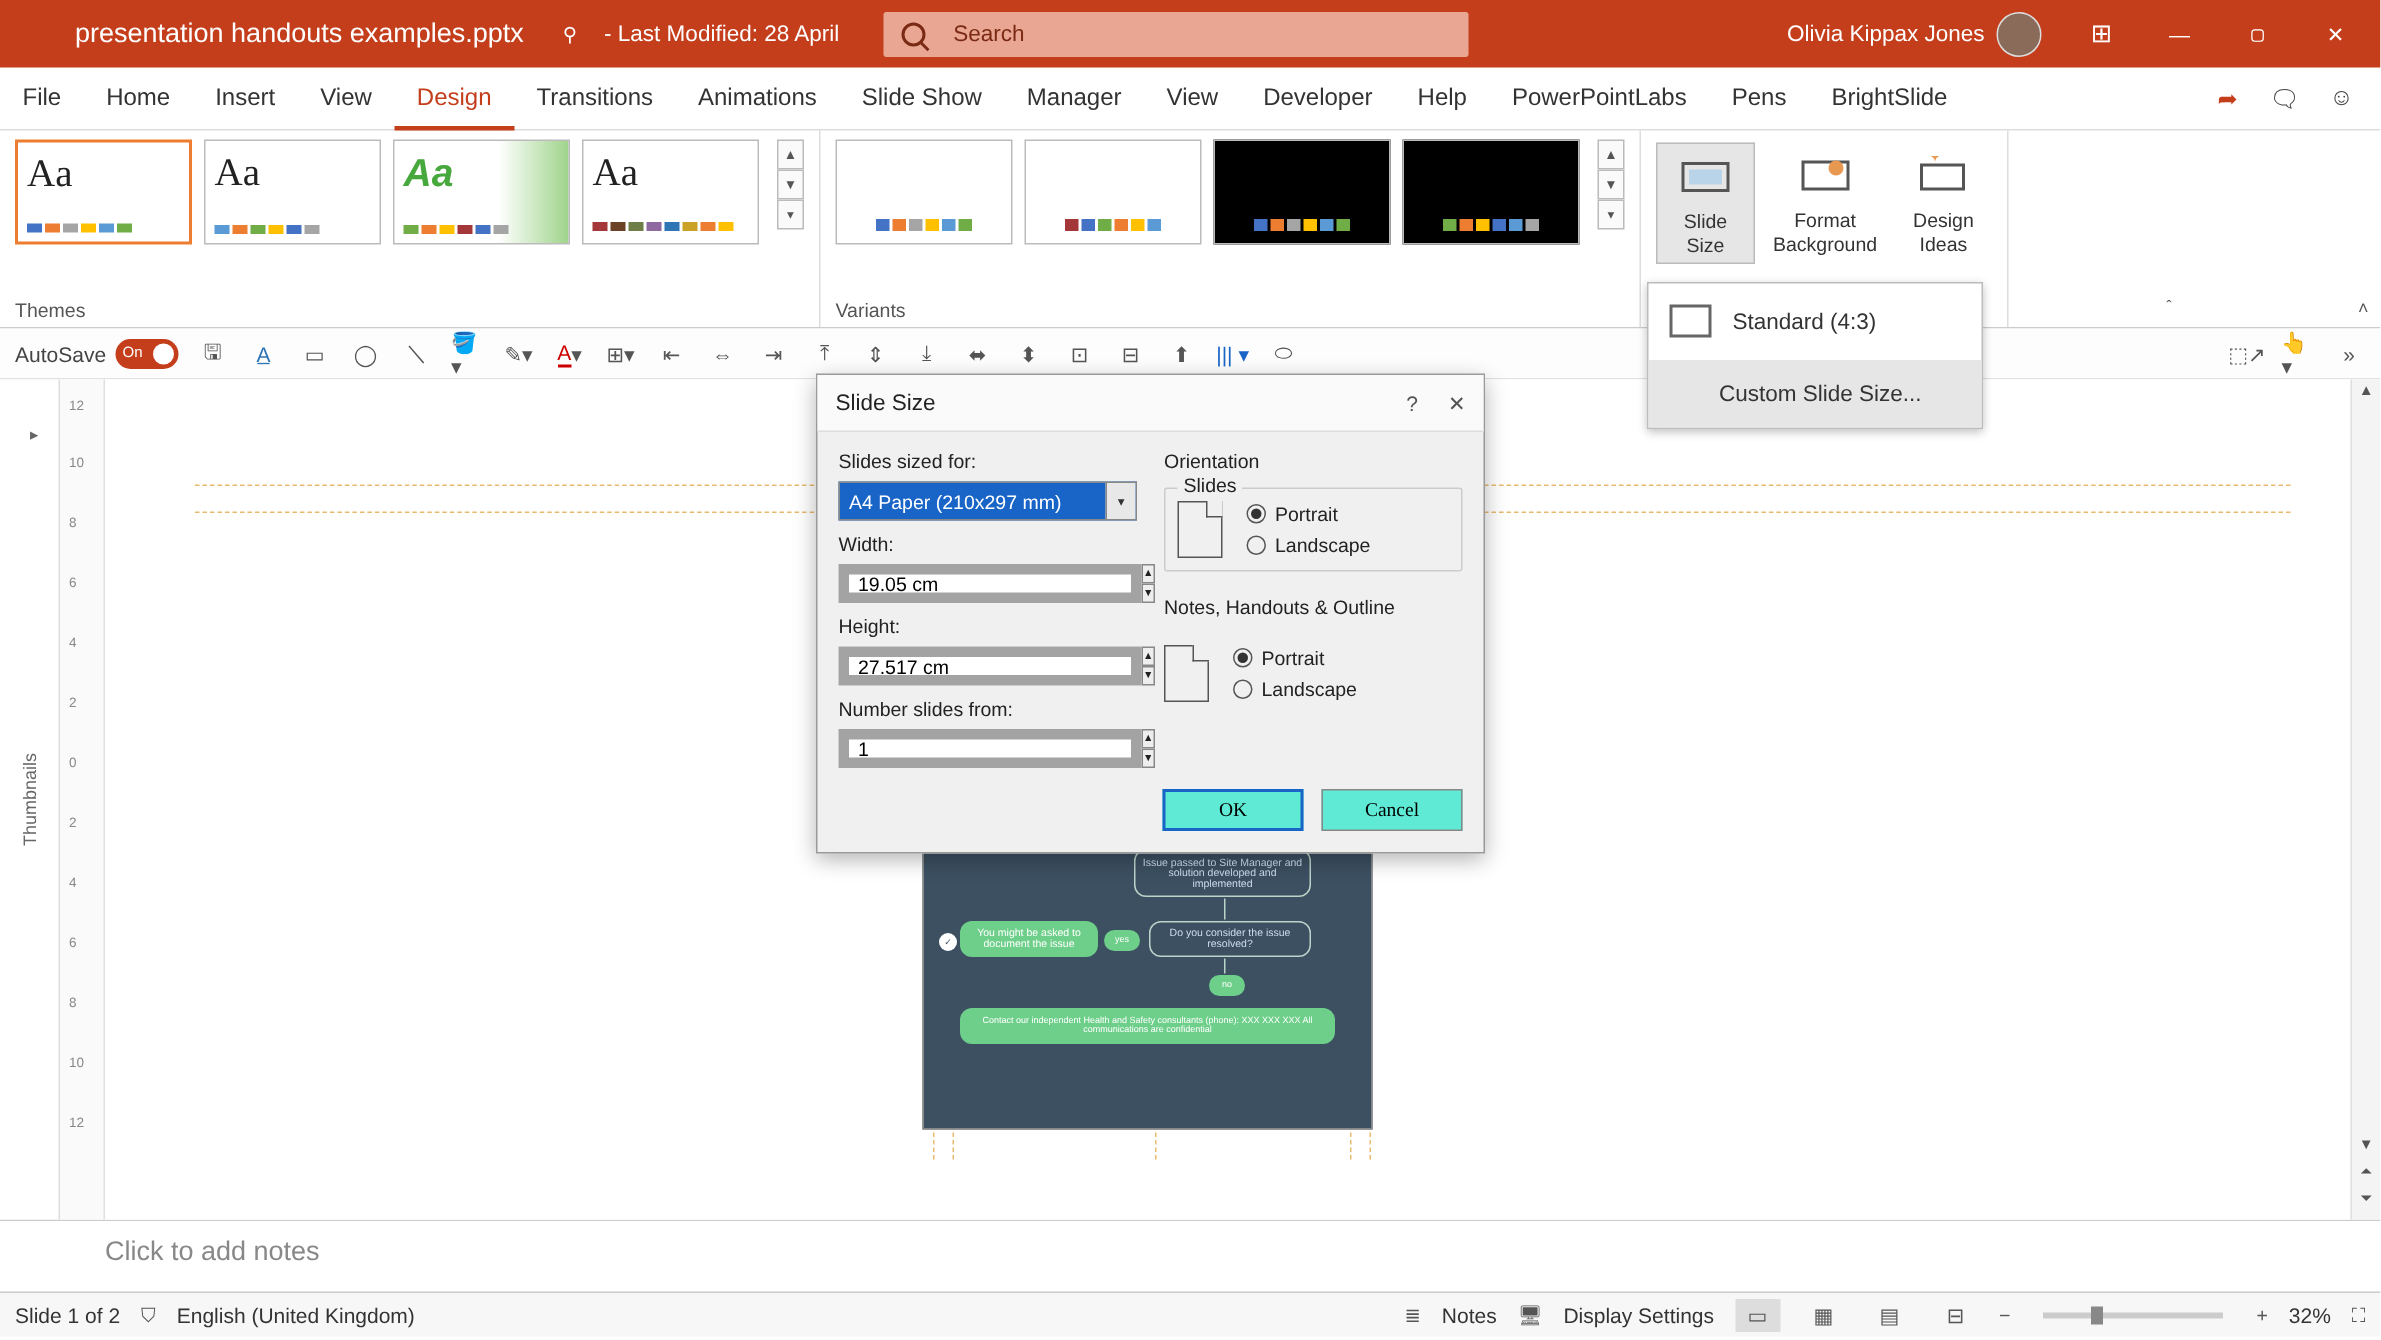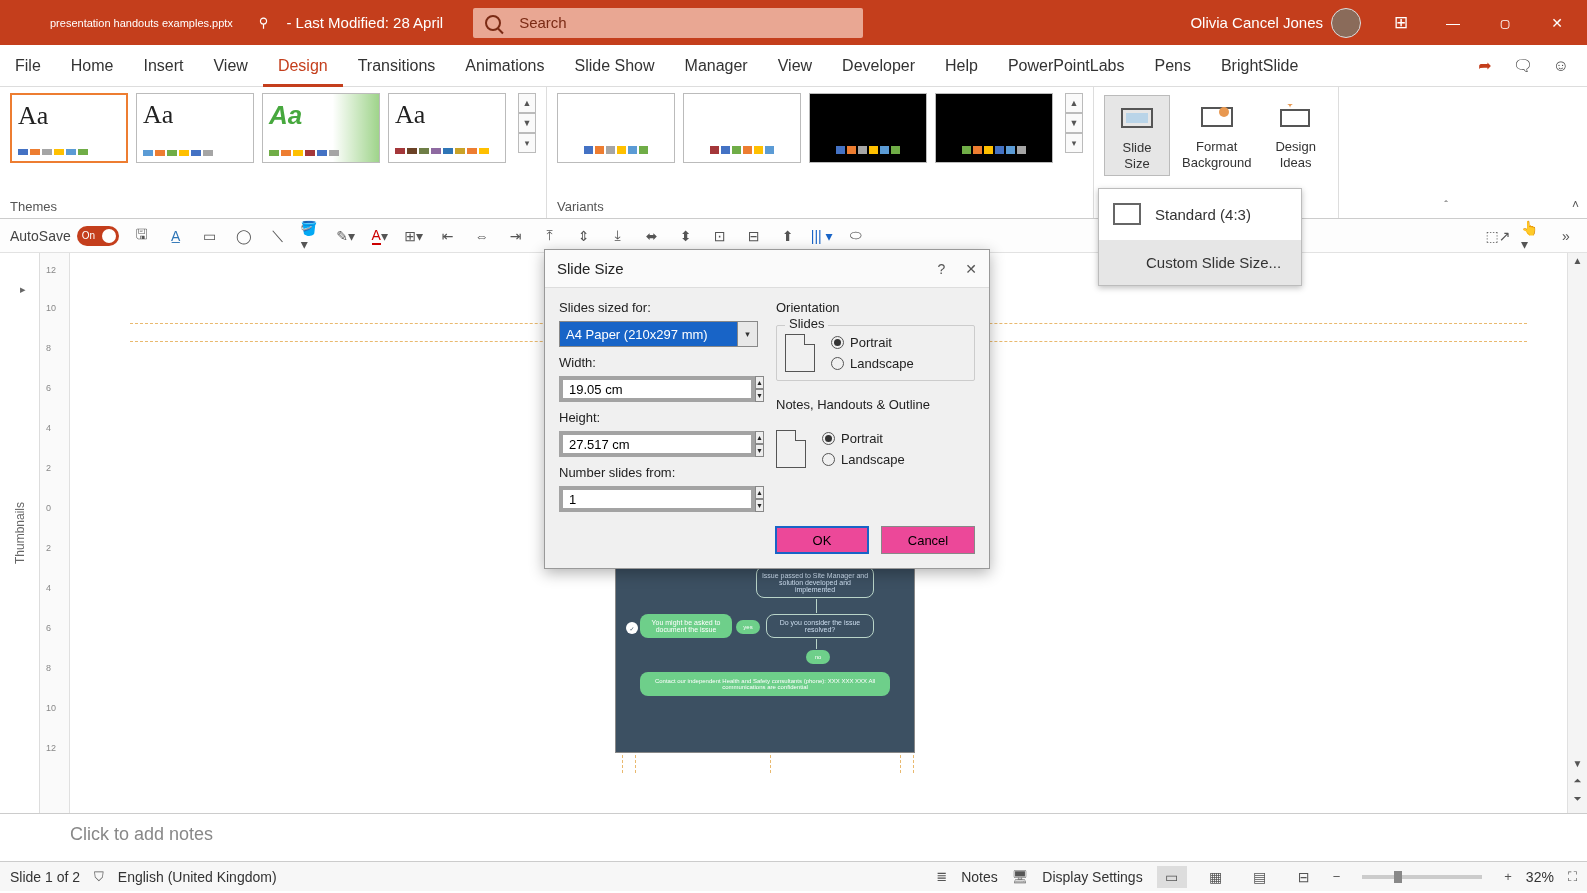--- a/index.html
+++ b/index.html
@@ -1,19 +1,19 @@
 <!DOCTYPE html>
 <html><head>
 <meta charset="utf-8">
 <style>
   * { box-sizing: border-box; margin: 0; padding: 0; font-family: "Segoe UI", Arial, sans-serif; }
   body { width: 1587px; height: 893px; background:#fff; overflow:hidden; position:relative; font-size:14px; color:#222;}
   
   .titlebar { height:45px; background:#c43e1c; color:#fff; display:flex; align-items:center; }
-  .titlebar .doc { padding:0 18px 0 50px; font-size:11px;}
+  .titlebar .doc { padding:0 18px 0 50px; font-size:18px;}
   .title-share { padding:0 8px; font-size:13px;}
   .title-mod { padding:0 10px; font-size:15px;}
   .search-wrap { margin-left:20px; background:#e9a793; height:30px; width:390px; display:flex; align-items:center; padding:0 12px; border-radius:2px;}
   .search-wrap .sicon { width:16px; height:16px; border:2px solid #7a2a14; border-radius:50%; position:relative;}
   .search-wrap .sicon:after{content:""; position:absolute; width:7px; height:2px; background:#7a2a14; bottom:-3px; right:-5px; transform:rotate(45deg);}
   .search-wrap span.txt{ margin-left:18px; color:#7a2a14; font-size:15px;}
   .title-right{ margin-left:auto; display:flex; align-items:center; padding-right:4px;}
   .username{ font-size:15px; margin-right:8px;}
   .avatar{ width:30px; height:30px; border-radius:50%; background:#8a6b5a; border:1px solid #ddd; margin-right:14px;}
   .winbtn{ width:52px; height:45px; display:flex; align-items:center; justify-content:center; color:#fff; font-size:14px;}
@@ -84,67 +84,67 @@
   .notes{ height:48px; border-top:1px solid #ccc; padding:10px 70px; font-size:18px; color:#888;}
   
   .status{ height:30px; background:#f7f7f7; border-top:1px solid #ccc; display:flex; align-items:center; font-size:14px; color:#333; padding:0 10px; gap:14px;}
   .status .sicon{ font-size:13px; color:#555;}
   .status .spacer{ flex:1;}
   .status .viewbtn{ width:30px; height:22px; display:flex; align-items:center; justify-content:center; color:#555;}
   .status .viewbtn.active{ background:#ddd;}
   .zoom-slider{ width:120px; height:4px; background:#ccc; position:relative; margin:0 8px;}
   .zoom-slider .handle{ position:absolute; top:-4px; left:32px; width:8px; height:12px; background:#888;}
   
-  .dropdown{ position:absolute; top:188px; left:1098px; width:204px; background:#fff; border:1px solid #bcbcbc; box-shadow:0 2px 6px rgba(0,0,0,0.25); z-index:50;}
+  .dropdown{ position:absolute; top:188px; left:1098px; width:224px; background:#fff; border:1px solid #bcbcbc; box-shadow:0 2px 6px rgba(0,0,0,0.25); z-index:50;}
   .dropdown .ditem{ display:flex; align-items:center; gap:14px; padding:14px 14px; font-size:15px; color:#333;}
   .dropdown .ditem.highlight{ background:#e6e6e6;}
   .dropdown .dicon{ width:30px; height:22px; border:2px solid #666;}
   .dropdown .sep{ height:1px;}
   
   .dialog{ position:absolute; top:249px; left:544px; width:446px; background:#f0f0f0; border:1px solid #999; box-shadow:0 4px 14px rgba(0,0,0,0.3); z-index:60;}
   .dlg-title{ height:38px; background:#fafafa; border-bottom:1px solid #ddd; display:flex; align-items:center; padding:0 12px; font-size:15px;}
   .dlg-title .r{ margin-left:auto; display:flex; gap:20px; color:#555; font-size:14px;}
   .dlg-body{ padding:10px 14px 14px; display:flex; gap:18px;}
   .dlg-col{ flex:1; display:flex; flex-direction:column; gap:6px;}
   .dlg-label{ font-size:13px; color:#222; margin-top:2px;}
   .combo{ height:26px; border:1px solid #888; background:#1864c7; color:#fff; display:flex; align-items:center; padding:0 6px; font-size:13px; position:relative;}
   .combo .cd{ position:absolute; right:0; top:0; bottom:0; width:20px; background:#e8e8e8; color:#333; display:flex; align-items:center; justify-content:center; font-size:9px; border-left:1px solid #888;}
   .spin{ display:flex; height:26px; width:86px;}
-  .spin input{ flex:1; border:4px solid #a3a3a3; padding:0 6px; font-size:13px; height:26px;}
+  .spin input{ flex:1; border:7px solid #a3a3a3; padding:0 6px; font-size:13px; height:26px;}
   .spin .spn-btns{ width:18px; display:flex; flex-direction:column;}
   .spin .spn-btns div{ flex:1; border:1px solid #888; background:#eee; font-size:7px; display:flex; align-items:center; justify-content:center;}
   .orient-group{ border:1px solid #ccc; padding:8px; margin:4px 0 8px; position:relative; border-radius:2px;}
   .orient-group .og-title{ position:absolute; top:-10px; left:8px; background:#f0f0f0; padding:0 4px; font-size:13px;}
   .orient-row{ display:flex; gap:10px; align-items:center;}
   .page-ico{ width:30px; height:38px; border:1.5px solid #555; position:relative; margin-right:6px;}
   .page-ico:before{ content:""; position:absolute; top:-1px; right:-1px; width:10px; height:10px; background:#f0f0f0; border-left:1.5px solid #555; border-bottom:1.5px solid #555;}
   .radios{ display:flex; flex-direction:column; gap:6px;}
   .radio{ display:flex; align-items:center; gap:6px; font-size:13px;}
   .radio .rdot{ width:13px; height:13px; border:1px solid #555; border-radius:50%; display:flex; align-items:center; justify-content:center;}
   .radio.checked .rdot:after{ content:""; width:7px; height:7px; background:#333; border-radius:50%;}
   .dlg-footer{ display:flex; justify-content:flex-end; gap:12px; padding:0 14px 14px;}
-  .dlg-btn{ width:94px; height:28px; border:1px solid #888; background:#ec4899; font-size:13px;}
+  .dlg-btn{ width:94px; height:28px; border:1px solid #888; background:#5eead4; font-size:13px;font-family:Liberation Serif, serif;}
   .dlg-btn.primary{ border:2px solid #1864c7;}
   
   .c1{background:#4472c4}.c2{background:#ed7d31}.c3{background:#a5a5a5}.c4{background:#ffc000}.c5{background:#5b9bd5}.c6{background:#70ad47}
   .d1{background:#a4373a}.d2{background:#6b4226}.d3{background:#6f7e47}.d4{background:#8e6aa1}.d5{background:#2e75b6}.d6{background:#c9a227}
 </style>
 </head>
 <body>
 
 <div class="titlebar">
   <span class="doc">presentation handouts examples.pptx</span>
   <span class="title-share">⚲</span>
   <span class="title-mod">-  Last Modified: 28 April</span>
   <div class="search-wrap">
     <span class="sicon"></span>
     <span class="txt">Search</span>
   </div>
   <div class="title-right">
-    <span class="username">Olivia Cancel Jones</span>
+    <span class="username">Olivia Kippax Jones</span>
     <span class="avatar"></span>
     <span class="winbtn table"></span>
     <span class="winbtn min"></span>
     <span class="winbtn max"></span>
     <span class="winbtn close"></span>
   </div>
 </div>
 
 <div class="tabs">
   <div class="tab">File</div>

